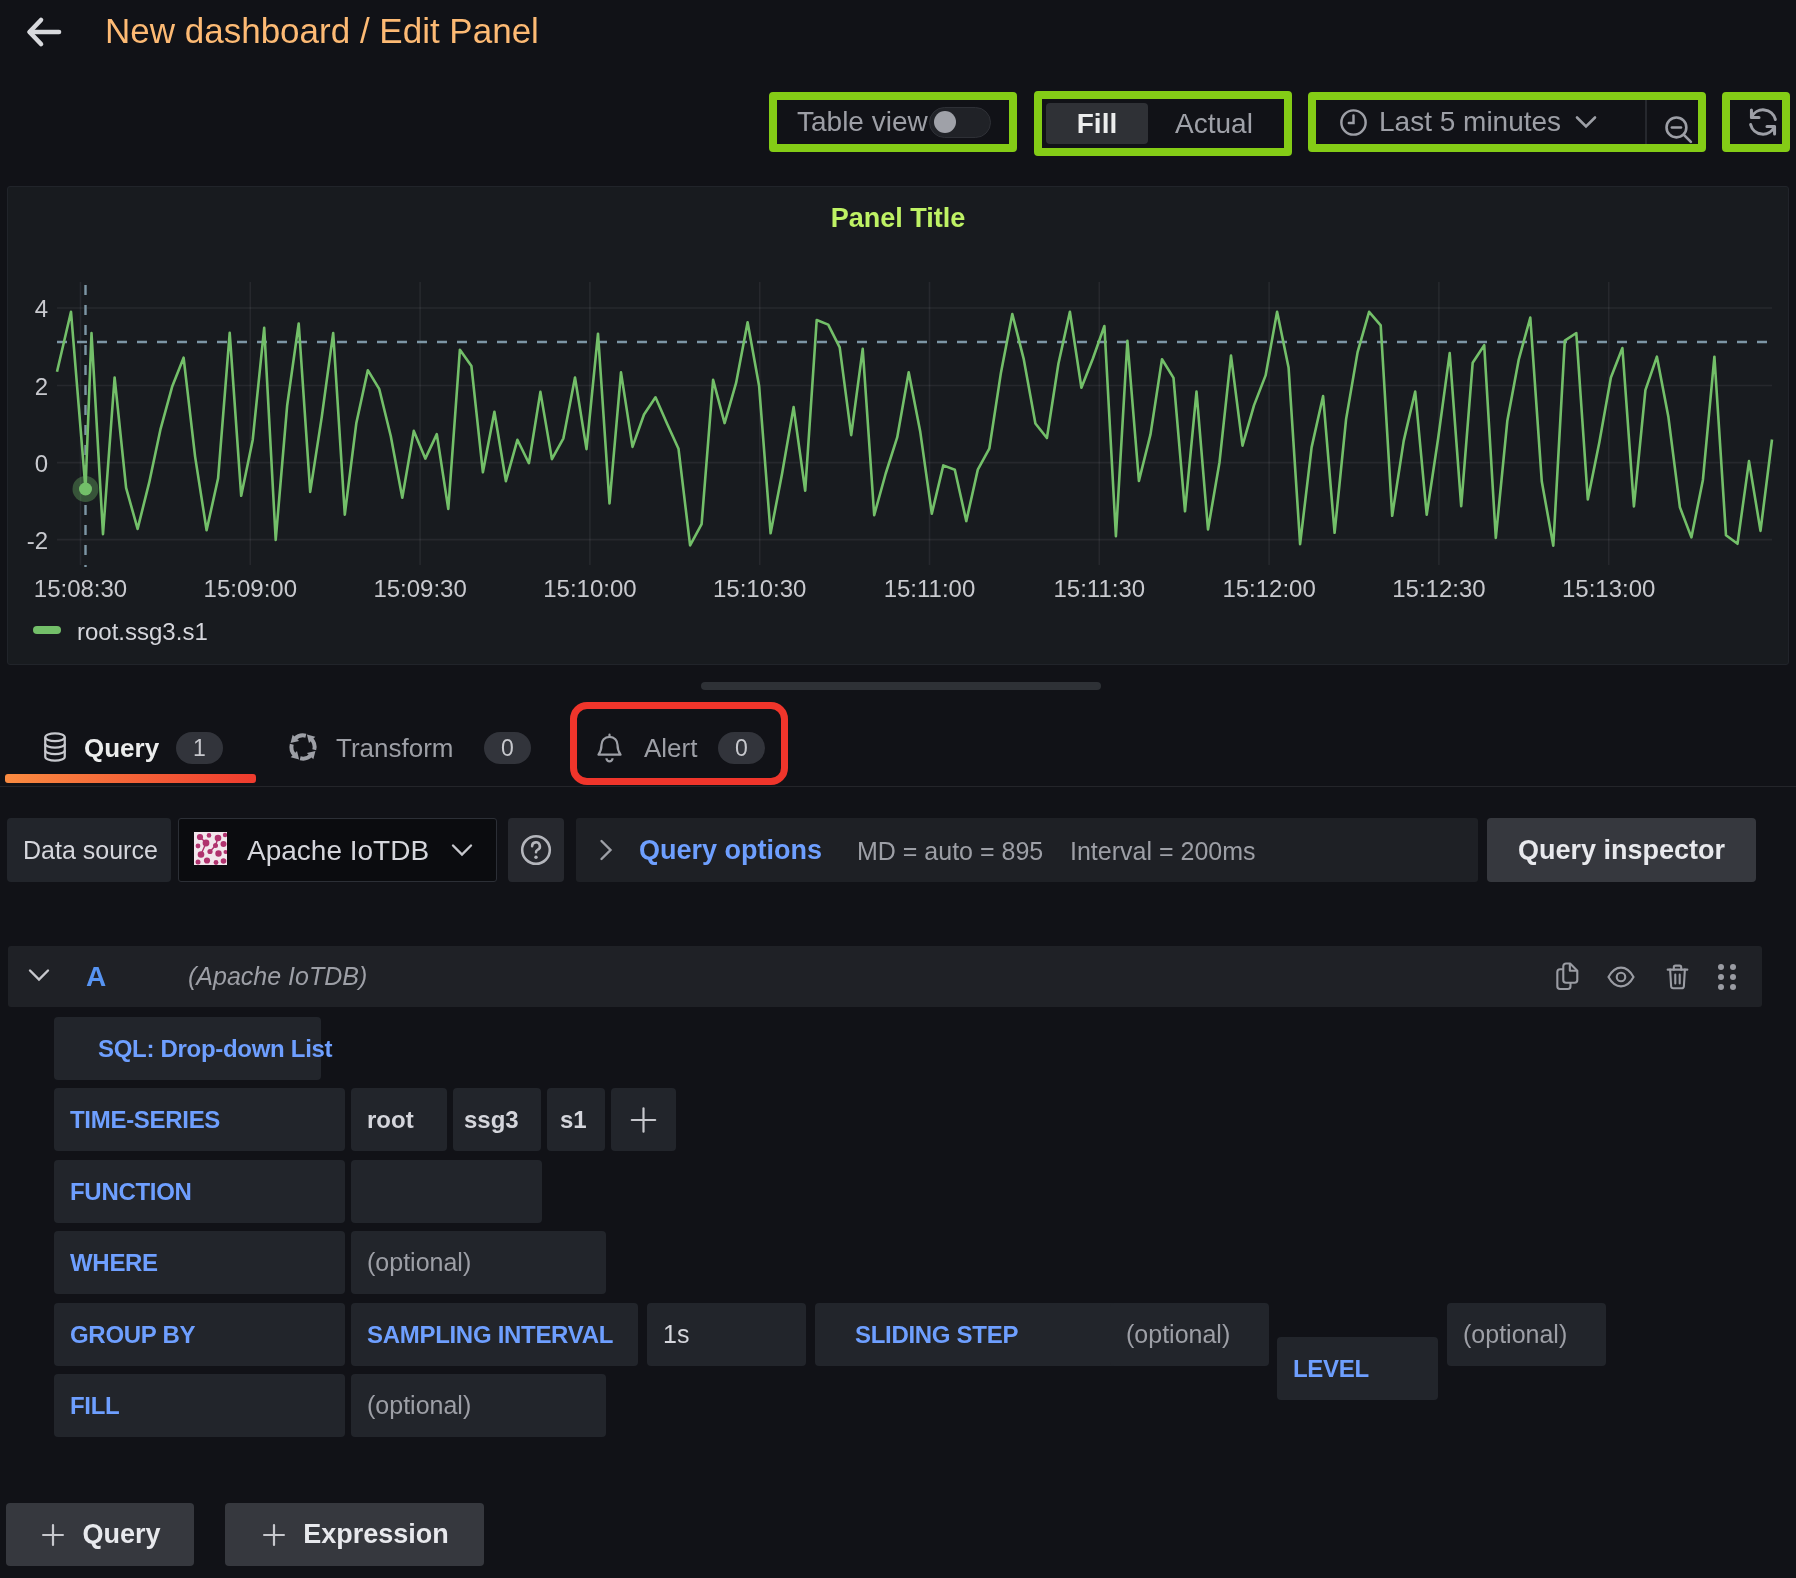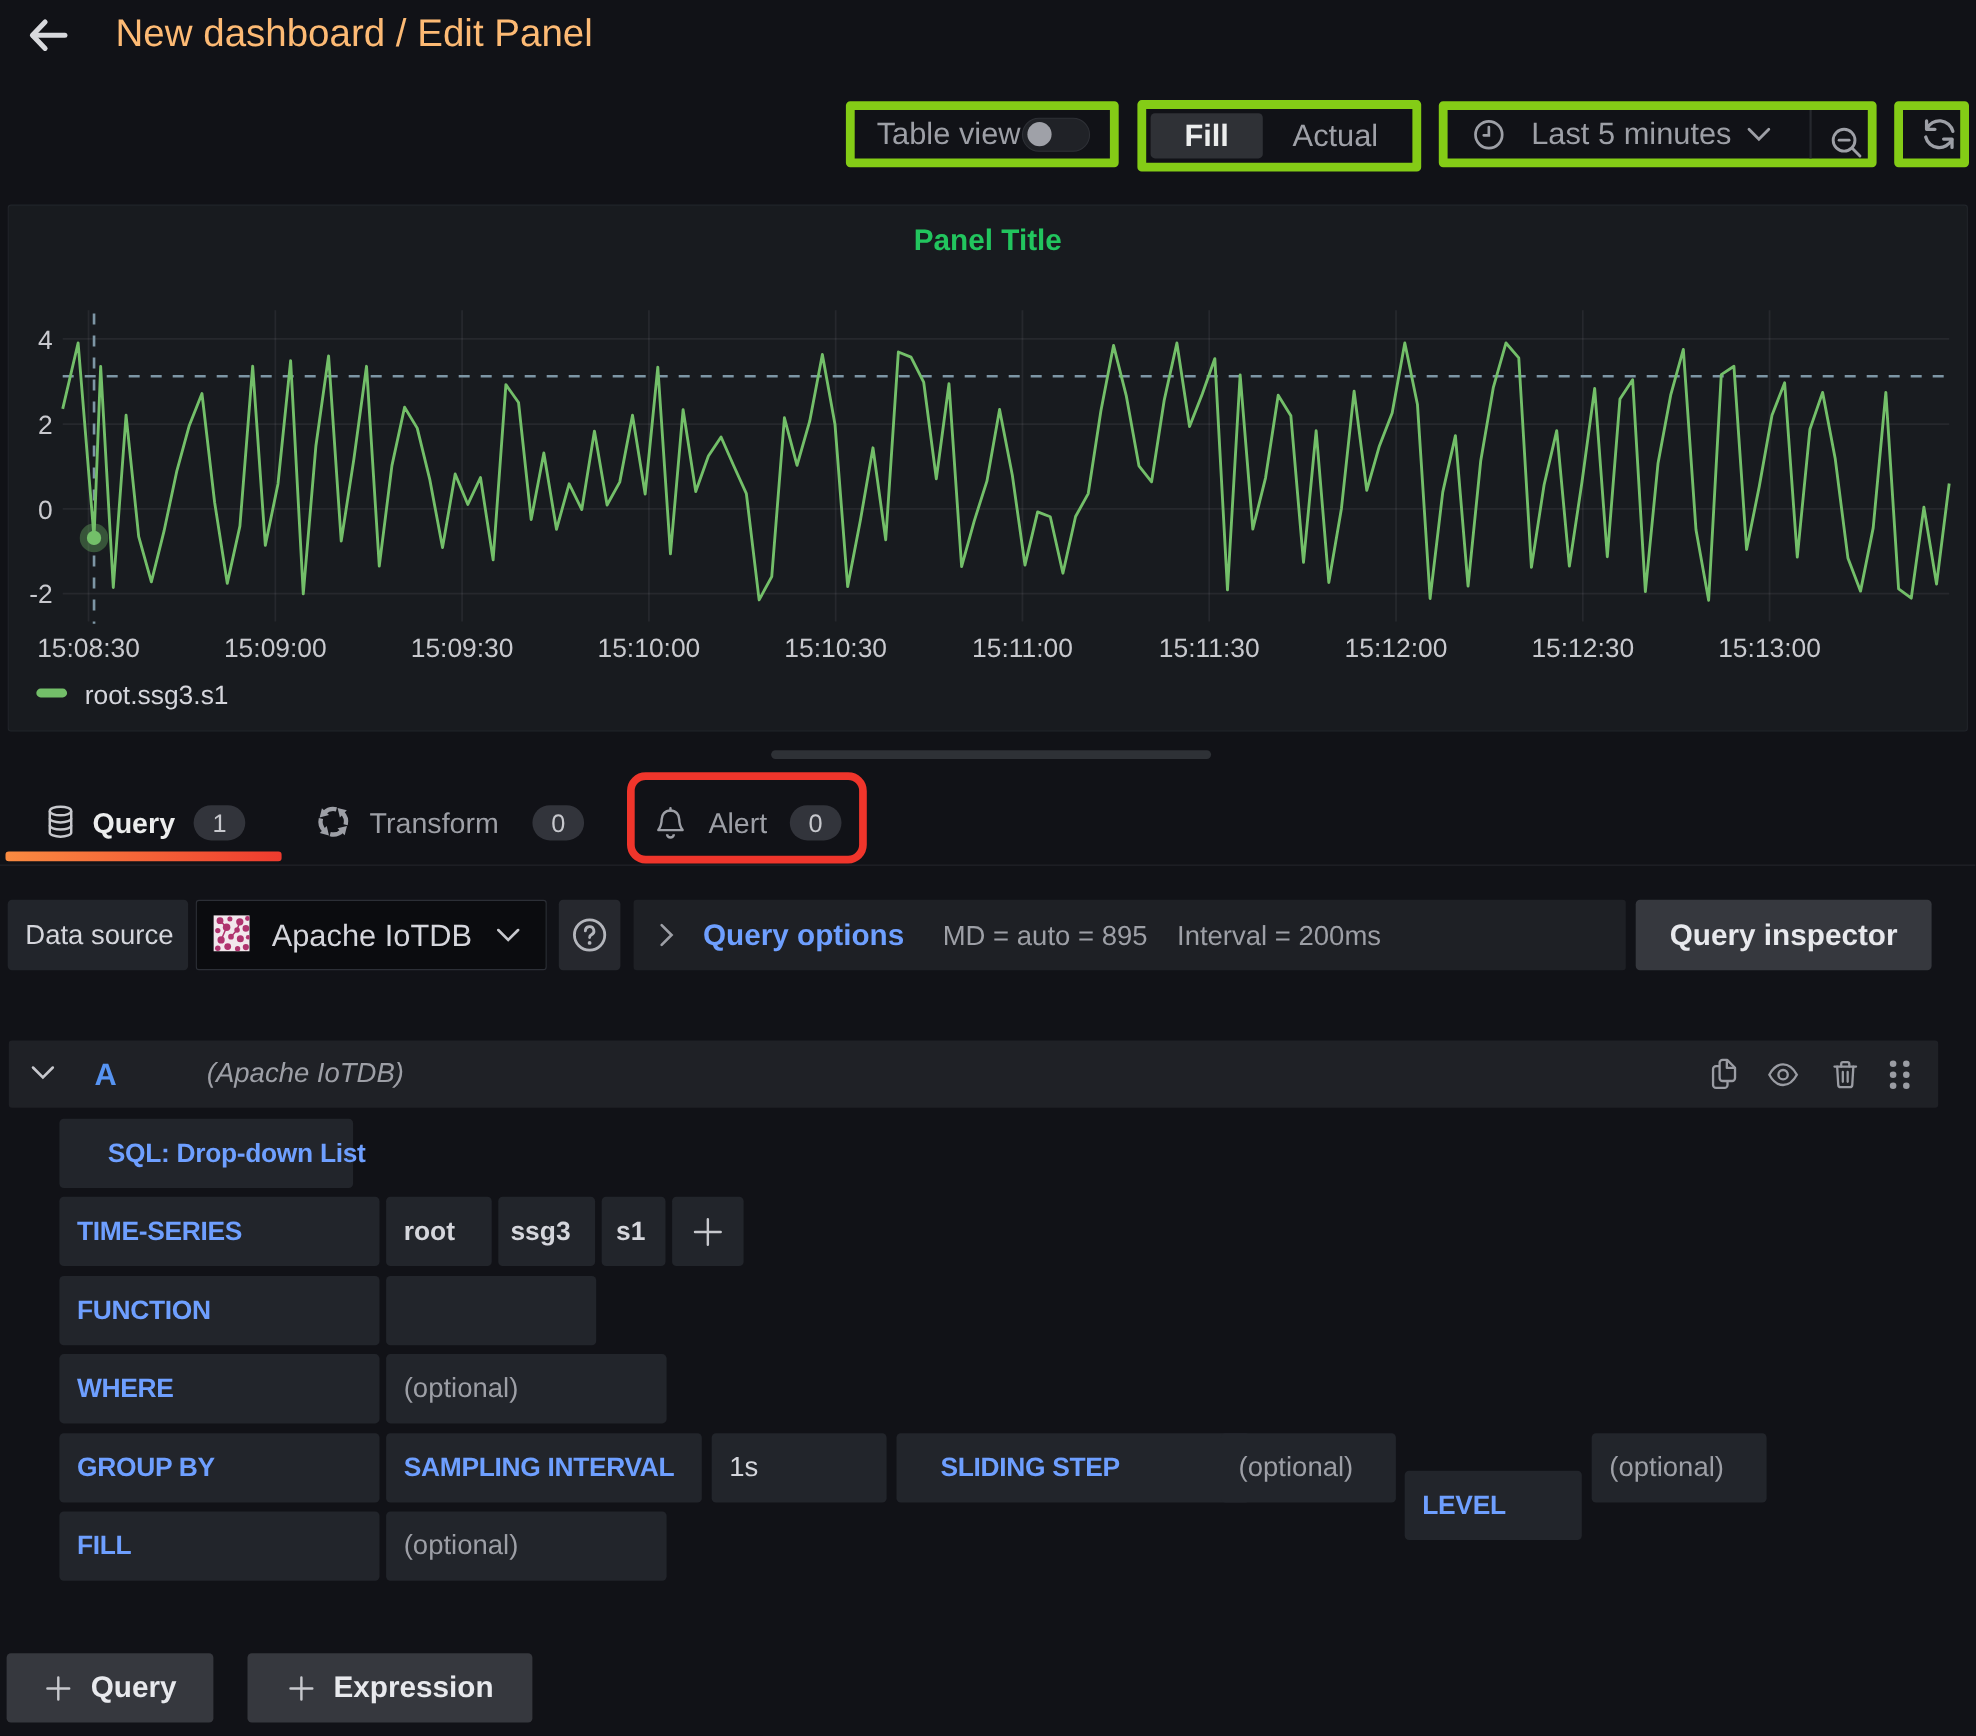--- a/index.html
+++ b/index.html
@@ -37,21 +37,21 @@
 <div class="tbbox" style="left:1034px;top:91px;width:258px;height:65px;padding:4px;">
   <span style="width:102px;height:100%;background:#2f3136;border-radius:4px;display:flex;align-items:center;justify-content:center;color:#eceded;font-weight:700;font-size:28px;">Fill</span>
   <span style="flex:1;display:flex;align-items:center;justify-content:center;color:#9fa1a8;font-size:28px;">Actual</span>
 </div>
 
 <div class="tbbox" style="left:1308px;top:92px;width:398px;">
   <svg style="margin-left:22px;" width="31" height="31" viewBox="0 0 24 24" fill="none" stroke="#9d9fa6" stroke-width="1.9">
     <circle cx="12" cy="12" r="9.4"></circle>
         <path d="M12 6.6 V12.4 H8.4" stroke-linecap="round"></path>
   </svg>
-  <span class="graytxt" style="font-size:28px;margin-left:23px;">Last 5 minutes</span>
+  <span class="graytxt" style="font-size:28px;margin-left:10px;">Last 5 minutes</span>
   <svg style="margin-left:14px;" width="22" height="14" viewBox="0 0 22 14" fill="none" stroke="#9d9fa6" stroke-width="2.6" stroke-linecap="round">
         <path d="M2 2.5 L11 11.5 L20 2.5"></path>
       </svg>
   <span style="position:absolute;left:329px;top:0;width:2px;height:100%;background:#26282e;"></span>
   <svg style="position:absolute;left:346px;top:13px;" width="33" height="33" viewBox="0 0 24 24" fill="none" stroke="#9d9fa6" stroke-width="1.9">
     <circle cx="10.5" cy="10.5" r="7.2"></circle>
         <path d="M15.9 15.9 L21 21" stroke-linecap="round"></path>
         <path d="M7.2 10.5 H13.8" stroke-linecap="round"></path>
   </svg>
 </div>
@@ -59,21 +59,21 @@
 <div class="tbbox" style="left:1722px;top:92px;width:68px;">
   <svg style="margin-left:14px;" width="40" height="40" viewBox="0 0 24 24" fill="none" stroke="#9d9fa6" stroke-width="1.9" stroke-linecap="round" stroke-linejoin="round">
     <path d="M4.8 8.9 A 8 8 0 0 1 19.8 10.4"></path>
     <path d="M4.7 4.4 L4.7 9.2 L9.5 9.2"></path>
     <path d="M19.2 15.1 A 8 8 0 0 1 4.2 13.6"></path>
     <path d="M19.3 19.6 L19.3 14.8 L14.5 14.8"></path>
   </svg>
 </div>
 
 <div class="abs" style="left:7px;top:186px;width:1782px;height:479px;background:#181b1f;border:1px solid #21242a;border-radius:3px;"></div>
-<div class="abs" style="left:7px;top:203px;width:1782px;text-align:center;color:#22c55e;font-weight:700;font-size:27px;">Panel Title</div>
+<div class="abs" style="left:7px;top:203px;width:1782px;text-align:center;color:#bef264;font-weight:700;font-size:27px;">Panel Title</div>
 <svg class="abs" style="left:7px;top:186px;" width="1782" height="479" viewBox="0 0 1782 479">
 
   <g stroke="rgba(204,204,220,0.08)" stroke-width="1.6">
     <line x1="50" y1="122" x2="1765" y2="122"></line>
     <line x1="50" y1="199.5" x2="1765" y2="199.5"></line>
     <line x1="50" y1="276.6" x2="1765" y2="276.6"></line>
     <line x1="50" y1="353.6" x2="1765" y2="353.6"></line>
 
     <g id="vg"></g>
     <line x1="73.5" y1="96" x2="73.5" y2="379"></line>

